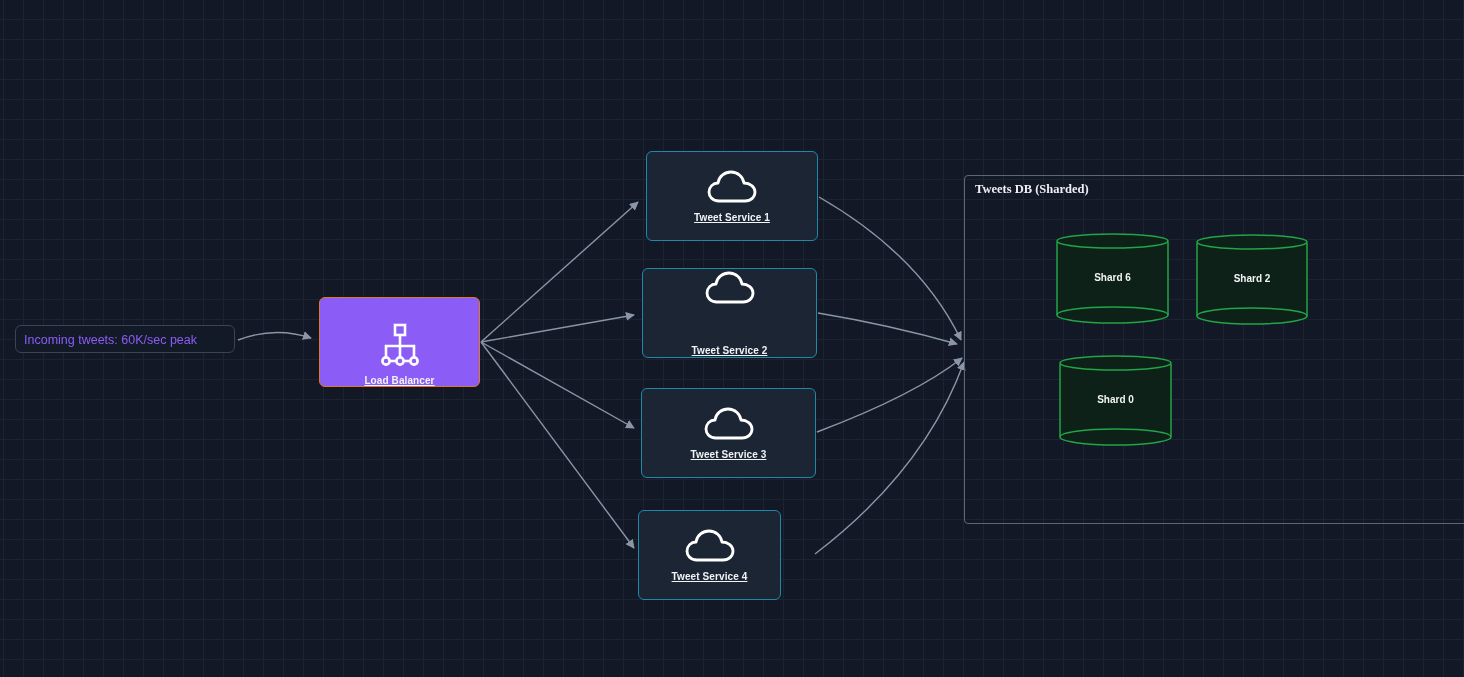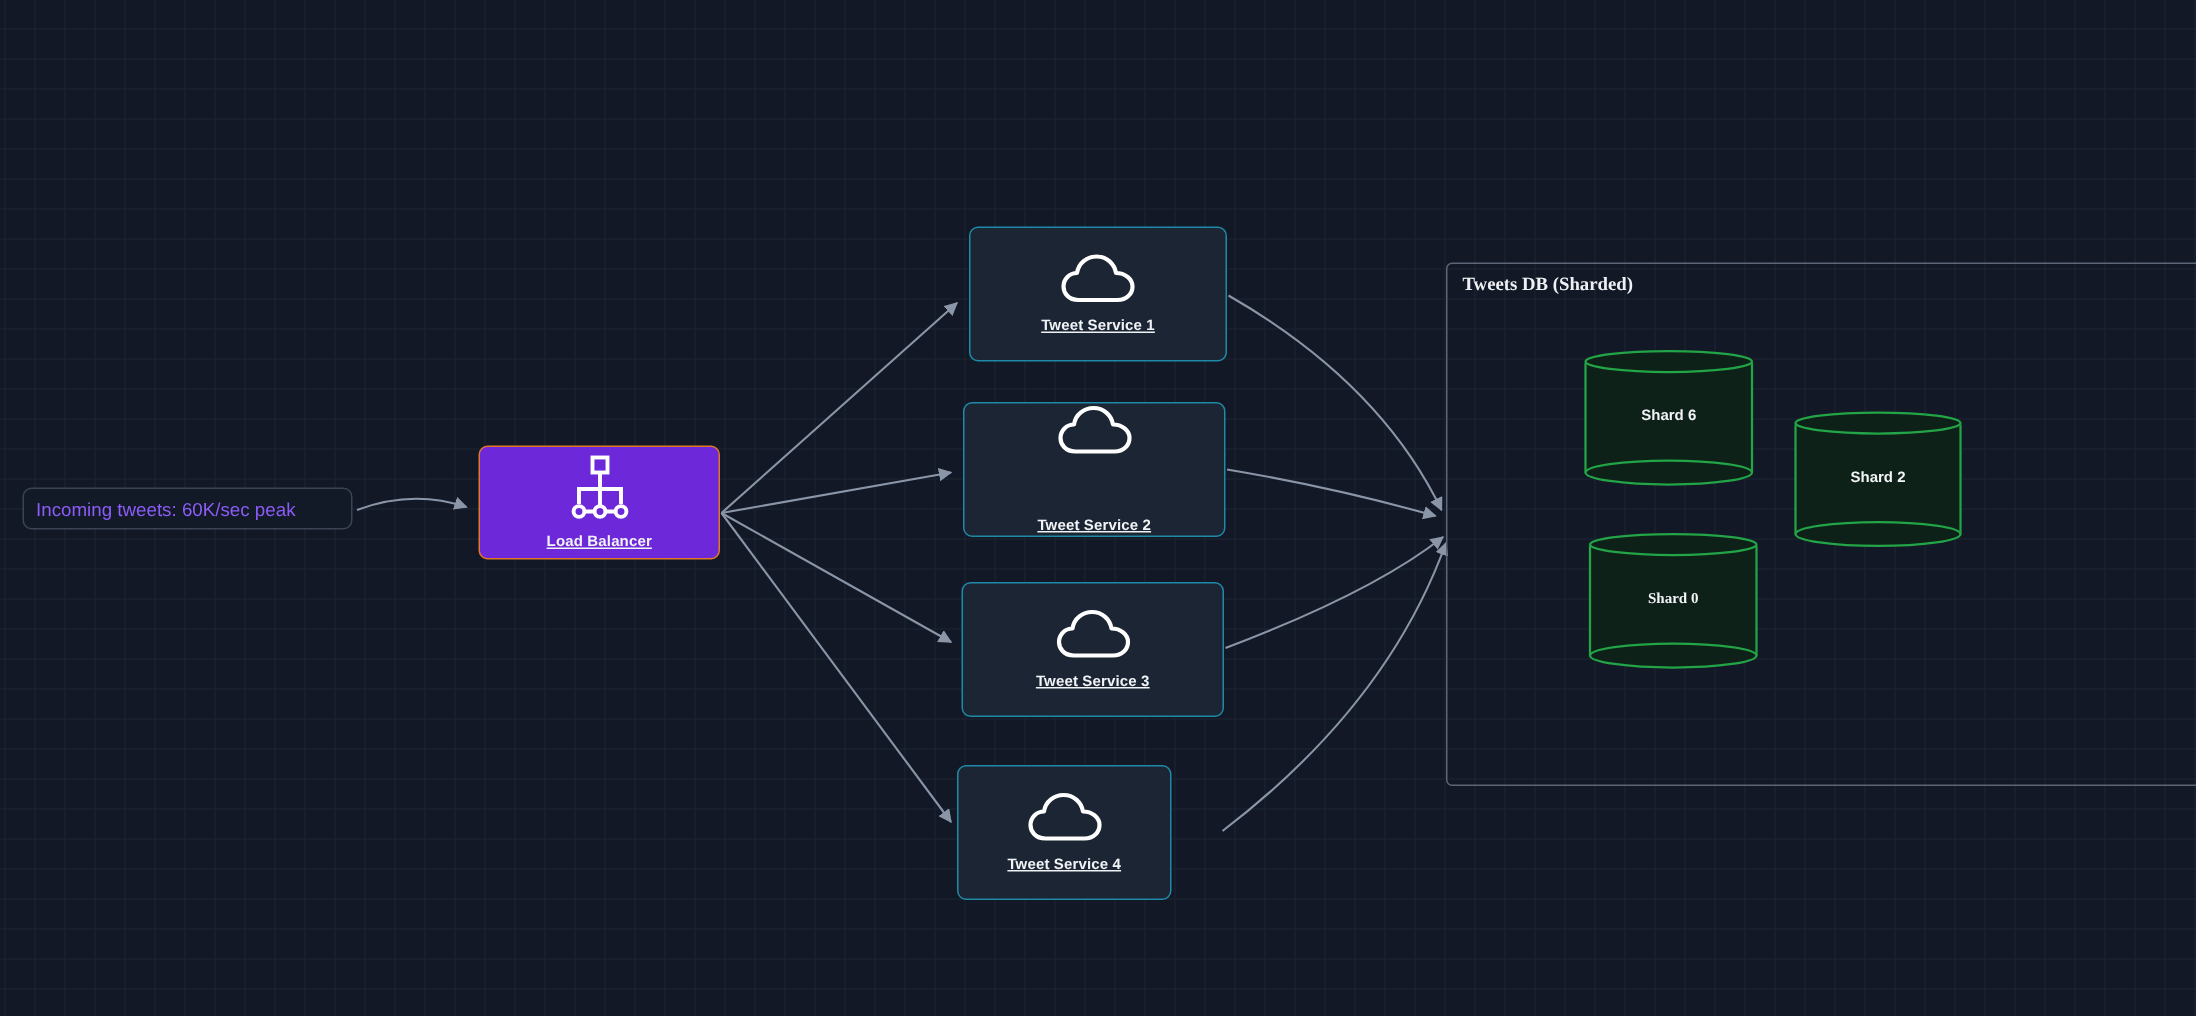--- a/index.html
+++ b/index.html
@@ -22,21 +22,21 @@
       position: absolute; left: 15px; top: 325px; width: 220px; height: 28px;
       border: 1px solid #3a4454; border-radius: 6px; background: #131a27;
       color: #8b5cf6; font-size: 12.5px; line-height: 28px; padding-left: 8px; box-sizing: border-box;
     }
     .node {
       position: absolute; box-sizing: border-box; border-radius: 6px;
       display: flex; flex-direction: column; align-items: center; justify-content: center;
       color: #f1f3f6; font-size: 10px; font-weight: bold;
     }
     .node .label { margin-top: 6px; letter-spacing: 0.1px; text-decoration: underline; }
-    .lb { left: 319px; top: 297px; width: 161px; height: 76px; background: #6d28d9; border: 1.5px solid #e0782a; }
+    .lb { left: 319px; top: 297px; width: 161px; height: 90px; background: #8b5cf6; border: 1.5px solid #e0782a; justify-content: flex-end; }
     .svc { background: #1b2533; border: 1.5px solid #1f8aa8; }
     .svc1 { left: 646px; top: 151px; width: 172px; height: 90px; }
     .svc2 { left: 642px; top: 268px; width: 175px; height: 90px; gap: 32px; }
     .svc3 { left: 641px; top: 388px; width: 175px; height: 90px; }
     .svc4 { left: 638px; top: 510px; width: 143px; height: 90px; }
 
     .group {
       position: absolute; left: 964px; top: 175px; width: 554px; height: 349px;
       border: 1.5px solid #5c6676; border-radius: 4px; box-sizing: border-box; font-family: Liberation Serif, serif;
     }
@@ -137,30 +137,30 @@
 
   <div class="shard" style="left:1057px; top:234px; width:111px; height:90px;">
     <svg width="111" height="90">
       <path class="cyl-body" d="M0,8 L0,81 A55.5,8 0 0 0 111,81 L111,8"></path>
       <ellipse class="cyl-top" cx="55.5" cy="7" rx="55.5" ry="7"></ellipse>
       <path d="M0,81 A55.5,8 0 0 1 111,81" fill="none" stroke="#22a447" stroke-width="1.5"></path>
     </svg>
     <span class="slabel" style="top:38px;">Shard 6</span>
   </div>
 
-  <div class="shard" style="left:1197px; top:235px; width:110px; height:90px;margin-top:40px;">
+  <div class="shard" style="left:1197px; top:235px; width:110px; height:90px;">
     <svg width="110" height="90">
       <path class="cyl-body" d="M0,8 L0,81 A55,8 0 0 0 110,81 L110,8"></path>
       <ellipse class="cyl-top" cx="55" cy="7" rx="55" ry="7"></ellipse>
       <path d="M0,81 A55,8 0 0 1 110,81" fill="none" stroke="#22a447" stroke-width="1.5"></path>
     </svg>
     <span class="slabel" style="top:38px;">Shard 2</span>
   </div>
 
-  <div class="shard" style="left:1060px; top:356px; width:111px; height:88px;font-family:Liberation Serif, serif;">
+  <div class="shard" style="left:1060px; top:356px; width:111px; height:88px;">
     <svg width="111" height="90">
       <path class="cyl-body" d="M0,8 L0,81 A55.5,8 0 0 0 111,81 L111,8"></path>
       <ellipse class="cyl-top" cx="55.5" cy="7" rx="55.5" ry="7"></ellipse>
       <path d="M0,81 A55.5,8 0 0 1 111,81" fill="none" stroke="#22a447" stroke-width="1.5"></path>
     </svg>
     <span class="slabel" style="top:38px;">Shard 0</span>
   </div>
 
 
 </div>

